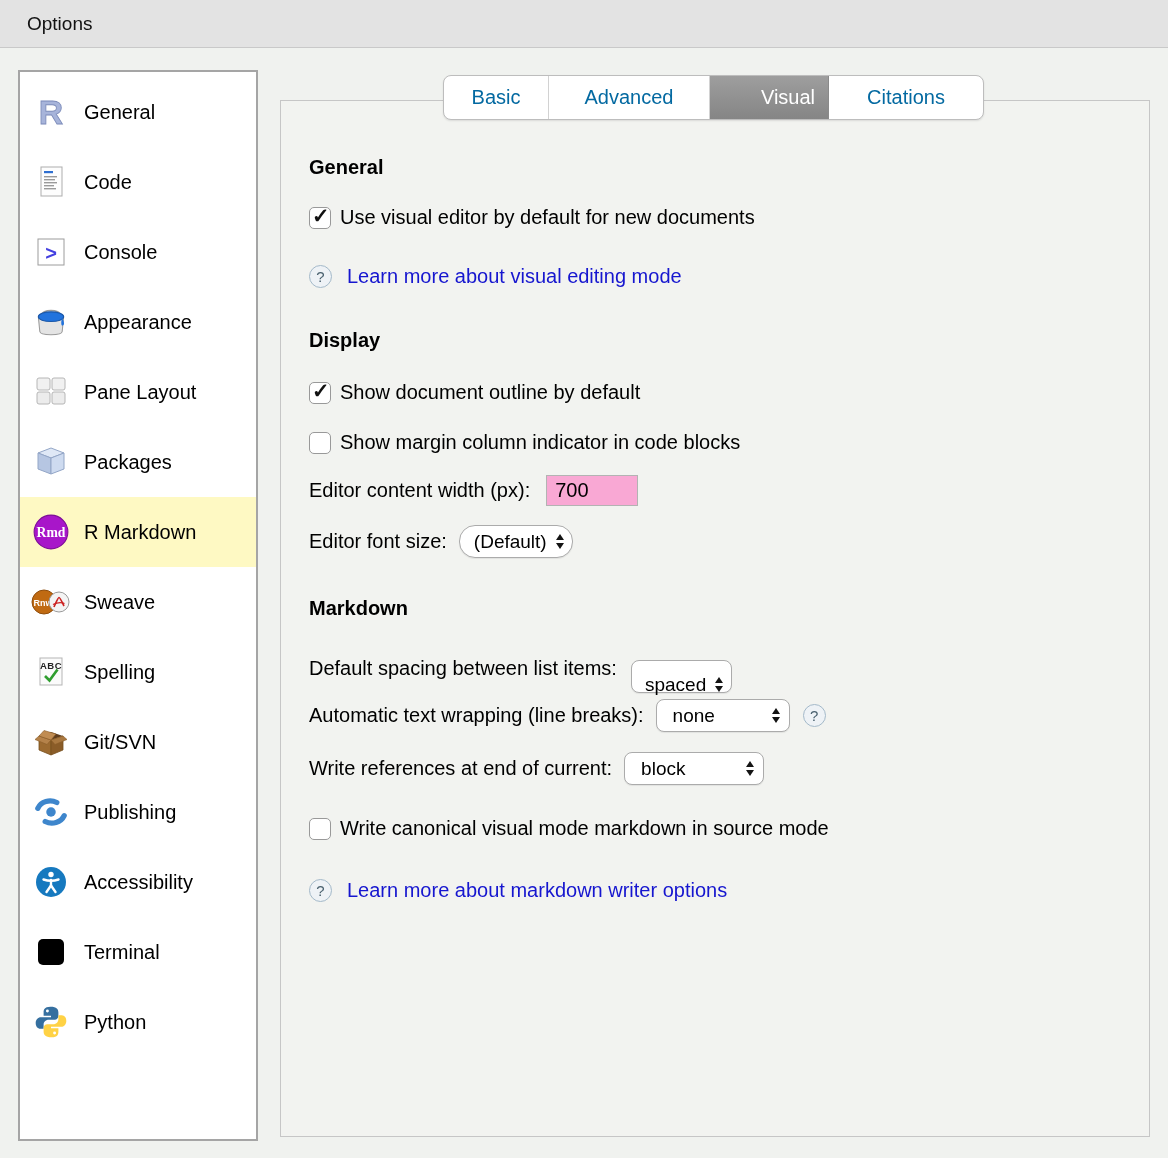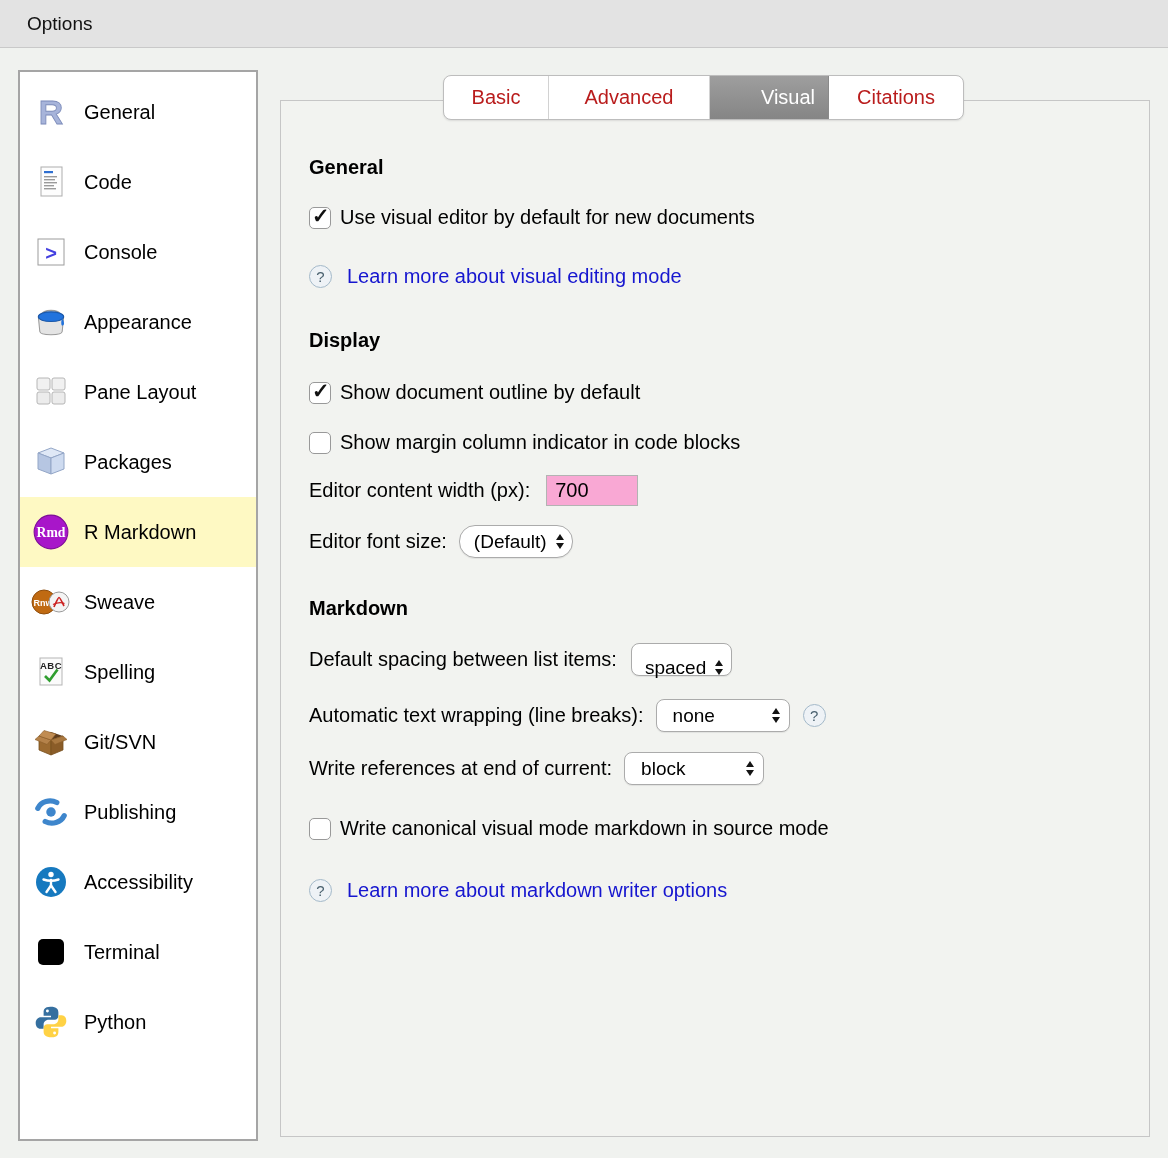--- a/index.html
+++ b/index.html
@@ -30,24 +30,24 @@
   .panel {
     position:absolute; left:280px; top:100px; width:870px; height:1037px;
     background:#f2f3f0; border:1.5px solid #c6c6c6;
   }
   
   .tabbar {
     position:absolute; left:443px; top:75px; height:45px; display:flex;
     background:#fff; border:1px solid #bdbdbd; border-radius:8px; overflow:hidden;
     z-index:5; box-shadow:0 1px 2px rgba(0,0,0,0.10);
   }
-  .tab { display:flex; align-items:center; justify-content:center; font-size:20px; color:#b91c1c; border-right:1px solid #d2d2d2; cursor:default; }
+  .tab { display:flex; align-items:center; justify-content:center; font-size:20px; color:#0369a1; border-right:1px solid #d2d2d2; cursor:default; }
   .tab:last-child { border-right:none; }
   .tab.selected { background:linear-gradient(#9e9e9e,#858585); color:#fff; border-right-color:#8a8a8a; }
-  .tab-basic { width:105px; } .tab-advanced { width:161px; } .tab-visual { width:119px;padding-left:38px; } .tab-citations { width:134px;text-align:center; }
+  .tab-basic { width:105px; } .tab-advanced { width:161px; } .tab-visual { width:119px;padding-left:38px; } .tab-citations { width:154px;text-align:center; }
   
   .row { position:absolute; left:28px; display:flex; align-items:center; }
   .heading { font-size:20px; font-weight:bold; color:#000; }
   .text-label { font-size:20px; color:#000; white-space:nowrap; }
   .checkbox {
     width:22px; height:22px; background:#fff; border:1.5px solid #999;
     border-radius:5px; margin-right:9px; position:relative; flex:none;
   }
   .checkbox.checked::after {
     content:"✓"; position:absolute; left:2px; top:-4px;
@@ -65,21 +65,21 @@
     font-family:inherit; color:#000; outline:none;
   }
   .select {
     height:33px; background:#fff; border:1px solid #ababab; border-radius:8px;
     display:flex; align-items:center; box-shadow:0 1px 1px rgba(0,0,0,0.07); cursor:default;
   }
   .select .txt { font-size:19px; color:#000; white-space:nowrap; }
   .arrows { display:flex; flex-direction:column; gap:3px; margin-left:9px; flex:none; }
   .arrow-up { width:0; height:0; border-left:4.5px solid transparent; border-right:4.5px solid transparent; border-bottom:6px solid #141414; }
   .arrow-down { width:0; height:0; border-left:4.5px solid transparent; border-right:4.5px solid transparent; border-top:6px solid #141414; }
-  .select.compact { padding:16px 8px 0 13px; margin-left:14px; }
+  .select.compact { padding:16px 8px 0 13px; margin-left:14px;margin-top:17px; }
   .select.pill { border-radius:16px; padding:0 8px 0 14px; margin-left:12px; }
   .select.wide { justify-content:space-between; padding:0 9px 0 16px; margin-left:12px; }
   .w-wrap { width:134px; } .w-refs { width:140px;text-align:right; }
   .ml-help { margin-left:13px; }
   
   .p-heading-general { top:55px; }
   .p-cb-visual-editor { top:105px; }
   .p-link-visual { top:164px; }
   .p-heading-display { top:228px; }
   .p-cb-outline { top:280px; }

